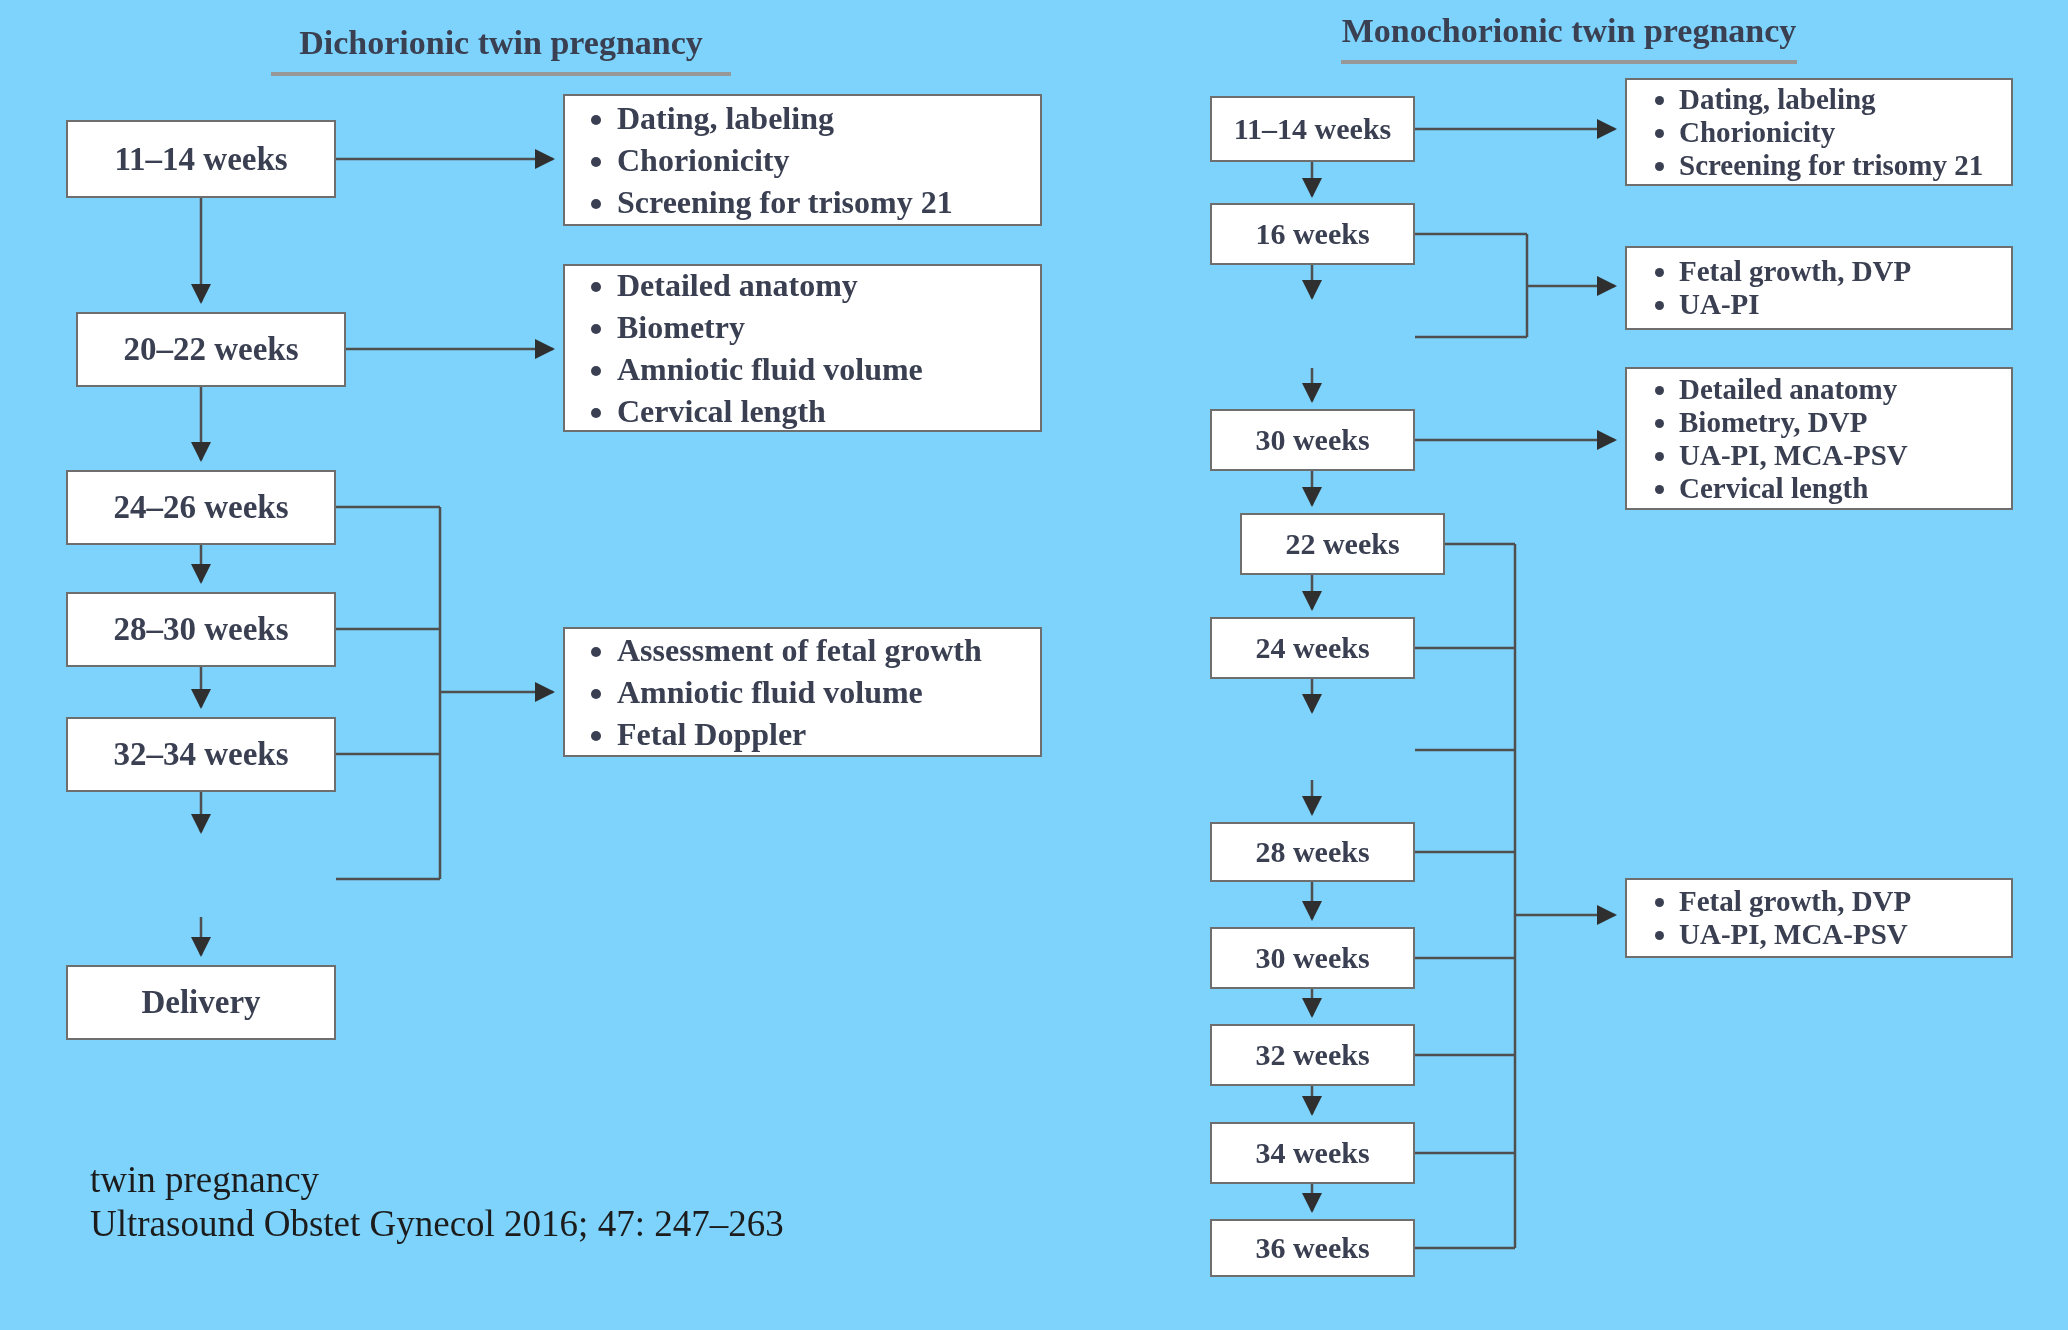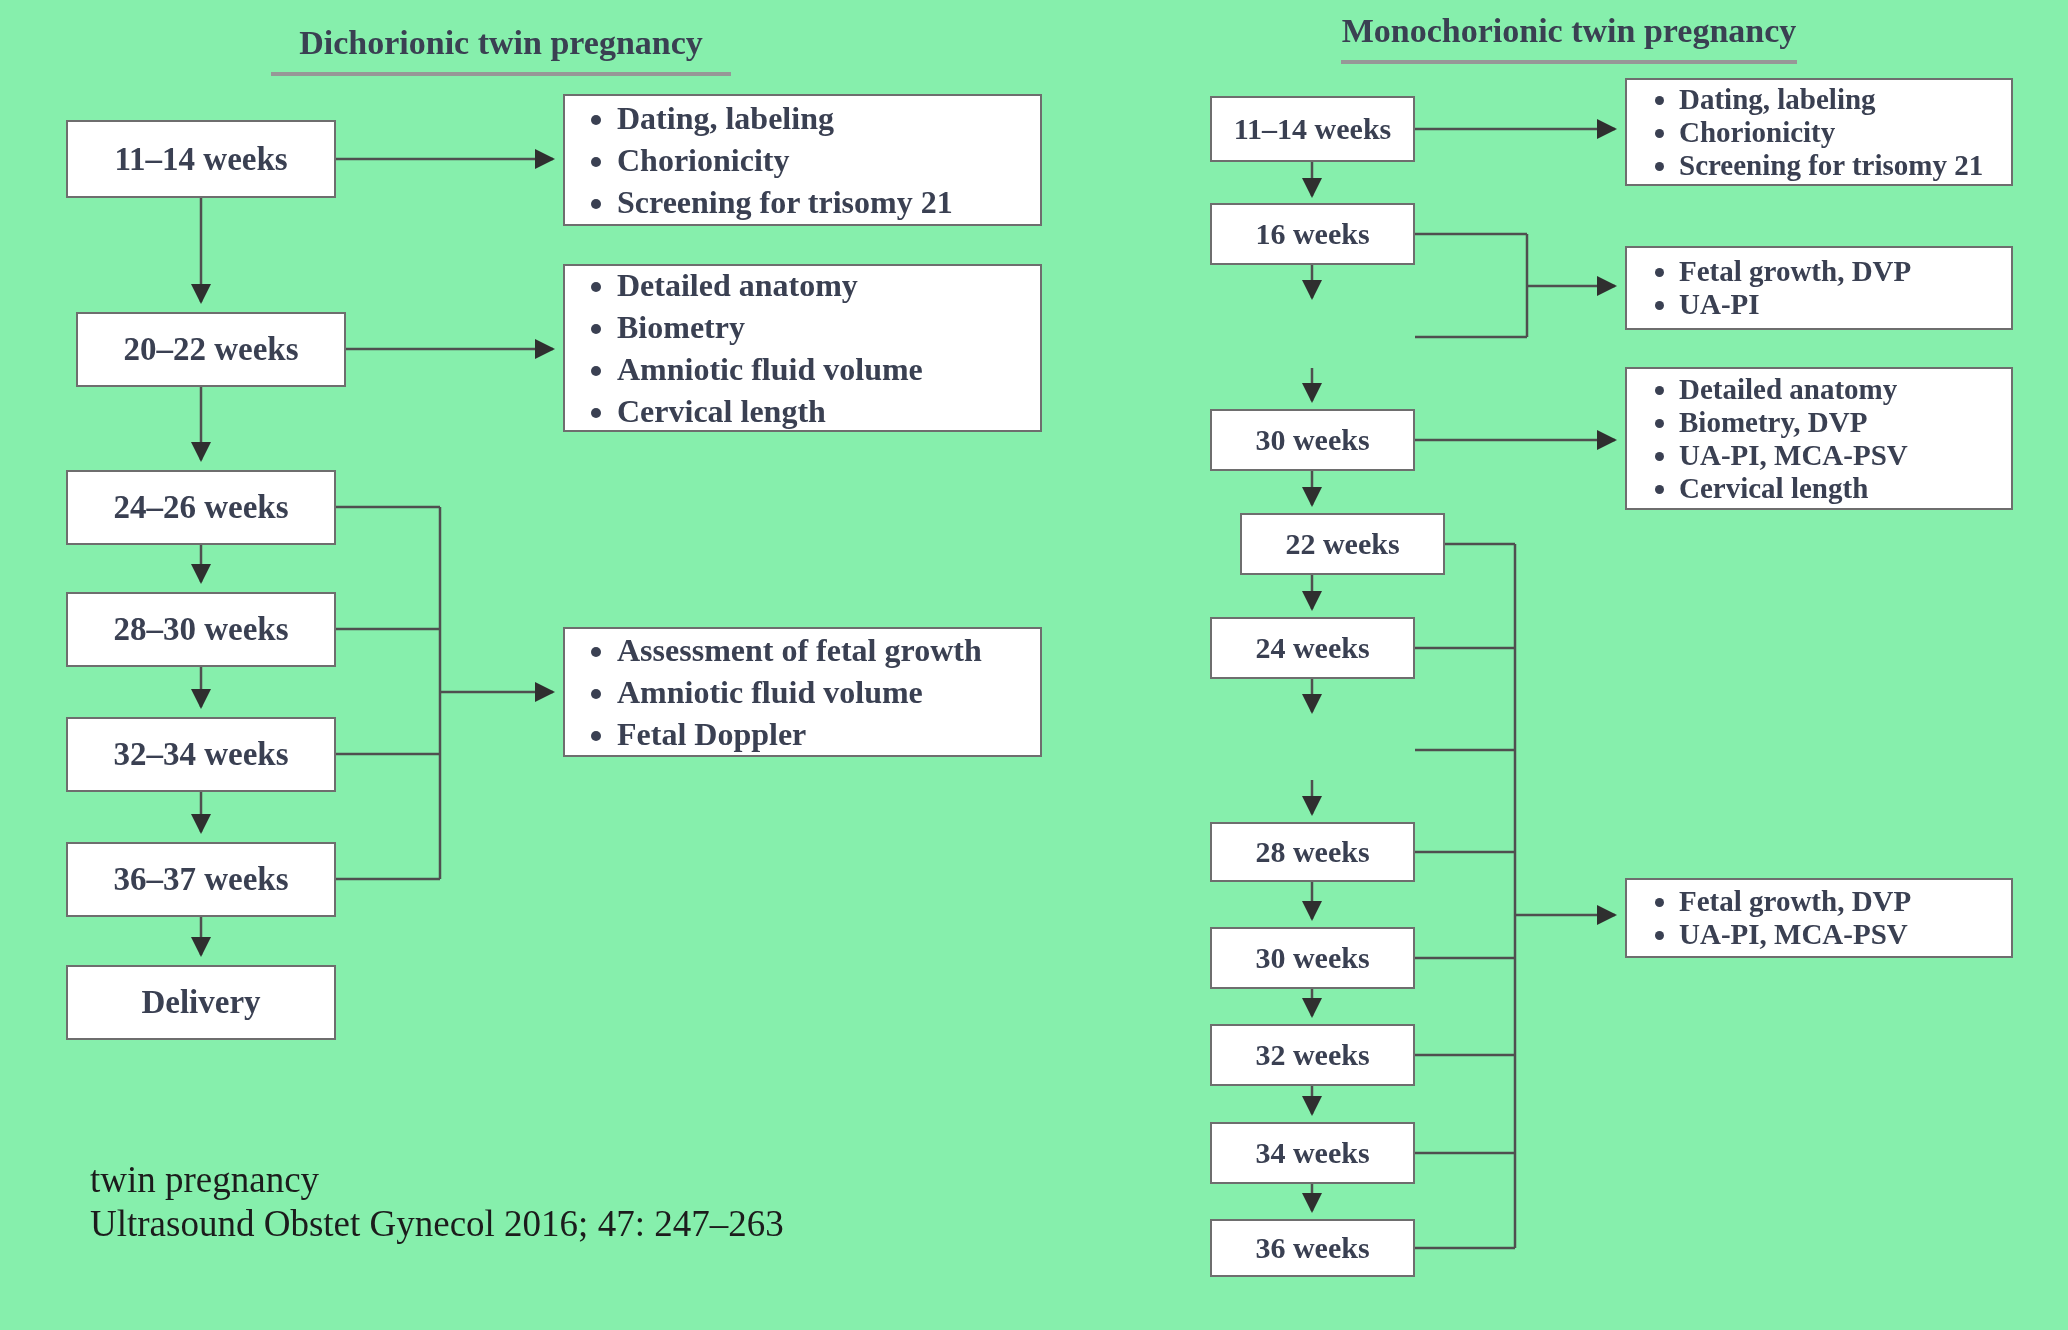--- a/index.html
+++ b/index.html
@@ -1,17 +1,17 @@
 <!DOCTYPE html>
 <html><head>
 <meta charset="utf-8">
 <style>
   html,body{margin:0;padding:0;background:#ffffff;}
   .canvas{
-    position:relative;width:2068px;height:1330px;background:#86efac;overflow:hidden;
+    position:relative;width:2068px;height:1330px;background:#7dd3fc;overflow:hidden;
     font-family:"Liberation Serif", serif;
   }
   .connectors{position:absolute;left:0;top:0;z-index:1;}
   .chart-title{
     position:absolute;z-index:3;text-align:center;
     font-weight:bold;font-size:34px;color:#3a4052;
     border-bottom:4px solid #979797;padding-bottom:10px;
   }
   .stage-box{
     position:absolute;z-index:2;box-sizing:border-box;
@@ -99,21 +99,20 @@
   </svg>
 
   <div class="chart-title" style="left:271px;top:24px;width:460px">Dichorionic twin pregnancy</div>
   <div class="chart-title" style="left:1341px;top:12px;width:456px">Monochorionic twin pregnancy</div>
 
   <div class="stage-box lft" style="left:66px;top:120px;width:270px;height:78px">11–14 weeks</div>
   <div class="stage-box lft" style="left:76px;top:312px;width:270px;height:75px">20–22 weeks</div>
   <div class="stage-box lft" style="left:66px;top:470px;width:270px;height:75px">24–26 weeks</div>
   <div class="stage-box lft" style="left:66px;top:592px;width:270px;height:75px">28–30 weeks</div>
   <div class="stage-box lft" style="left:66px;top:717px;width:270px;height:75px">32–34 weeks</div>
-  <div class="stage-box lft" style="left:66px;top:842px;width:270px;height:75px">36–37 weeks</div>
   <div class="stage-box lft" style="left:66px;top:965px;width:270px;height:75px">Delivery</div>
 
   <div class="info-box lft" style="left:563px;top:94px;width:479px;height:132px">
     <ul>
       <li>Dating, labeling</li>
       <li>Chorionicity</li>
       <li>Screening for trisomy 21</li>
     </ul>
   </div>
   <div class="info-box lft" style="left:563px;top:264px;width:479px;height:168px">

